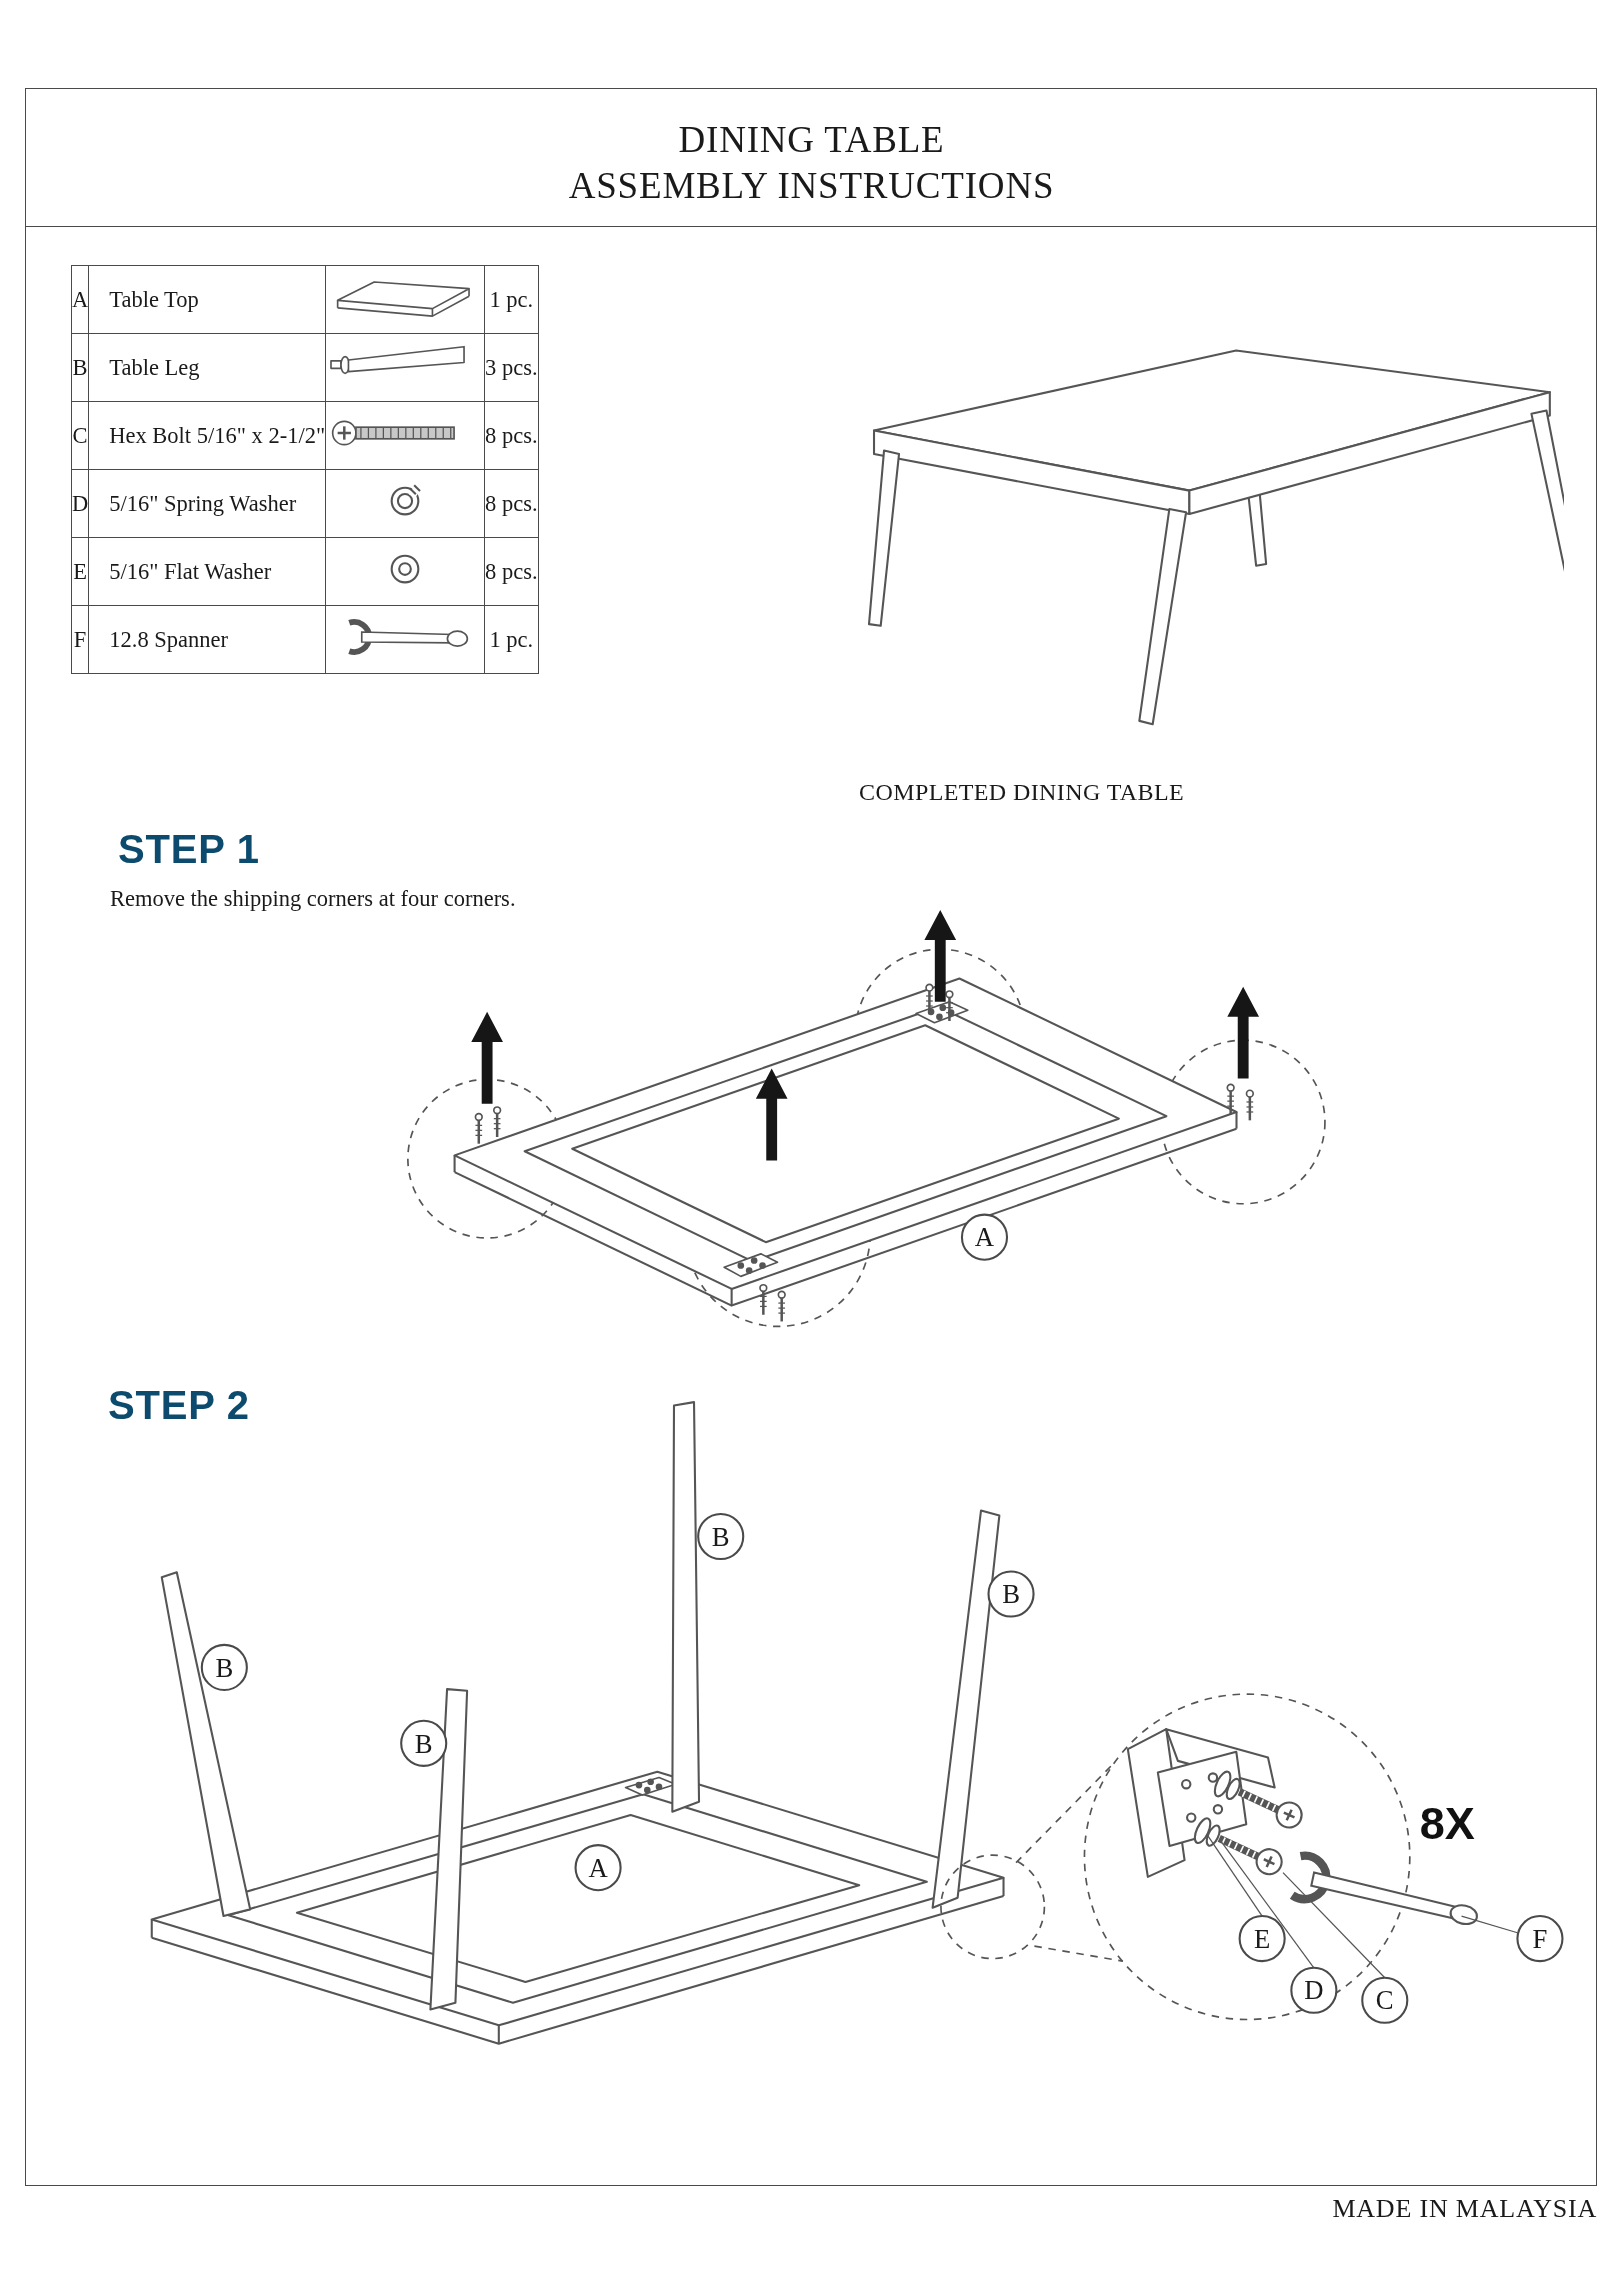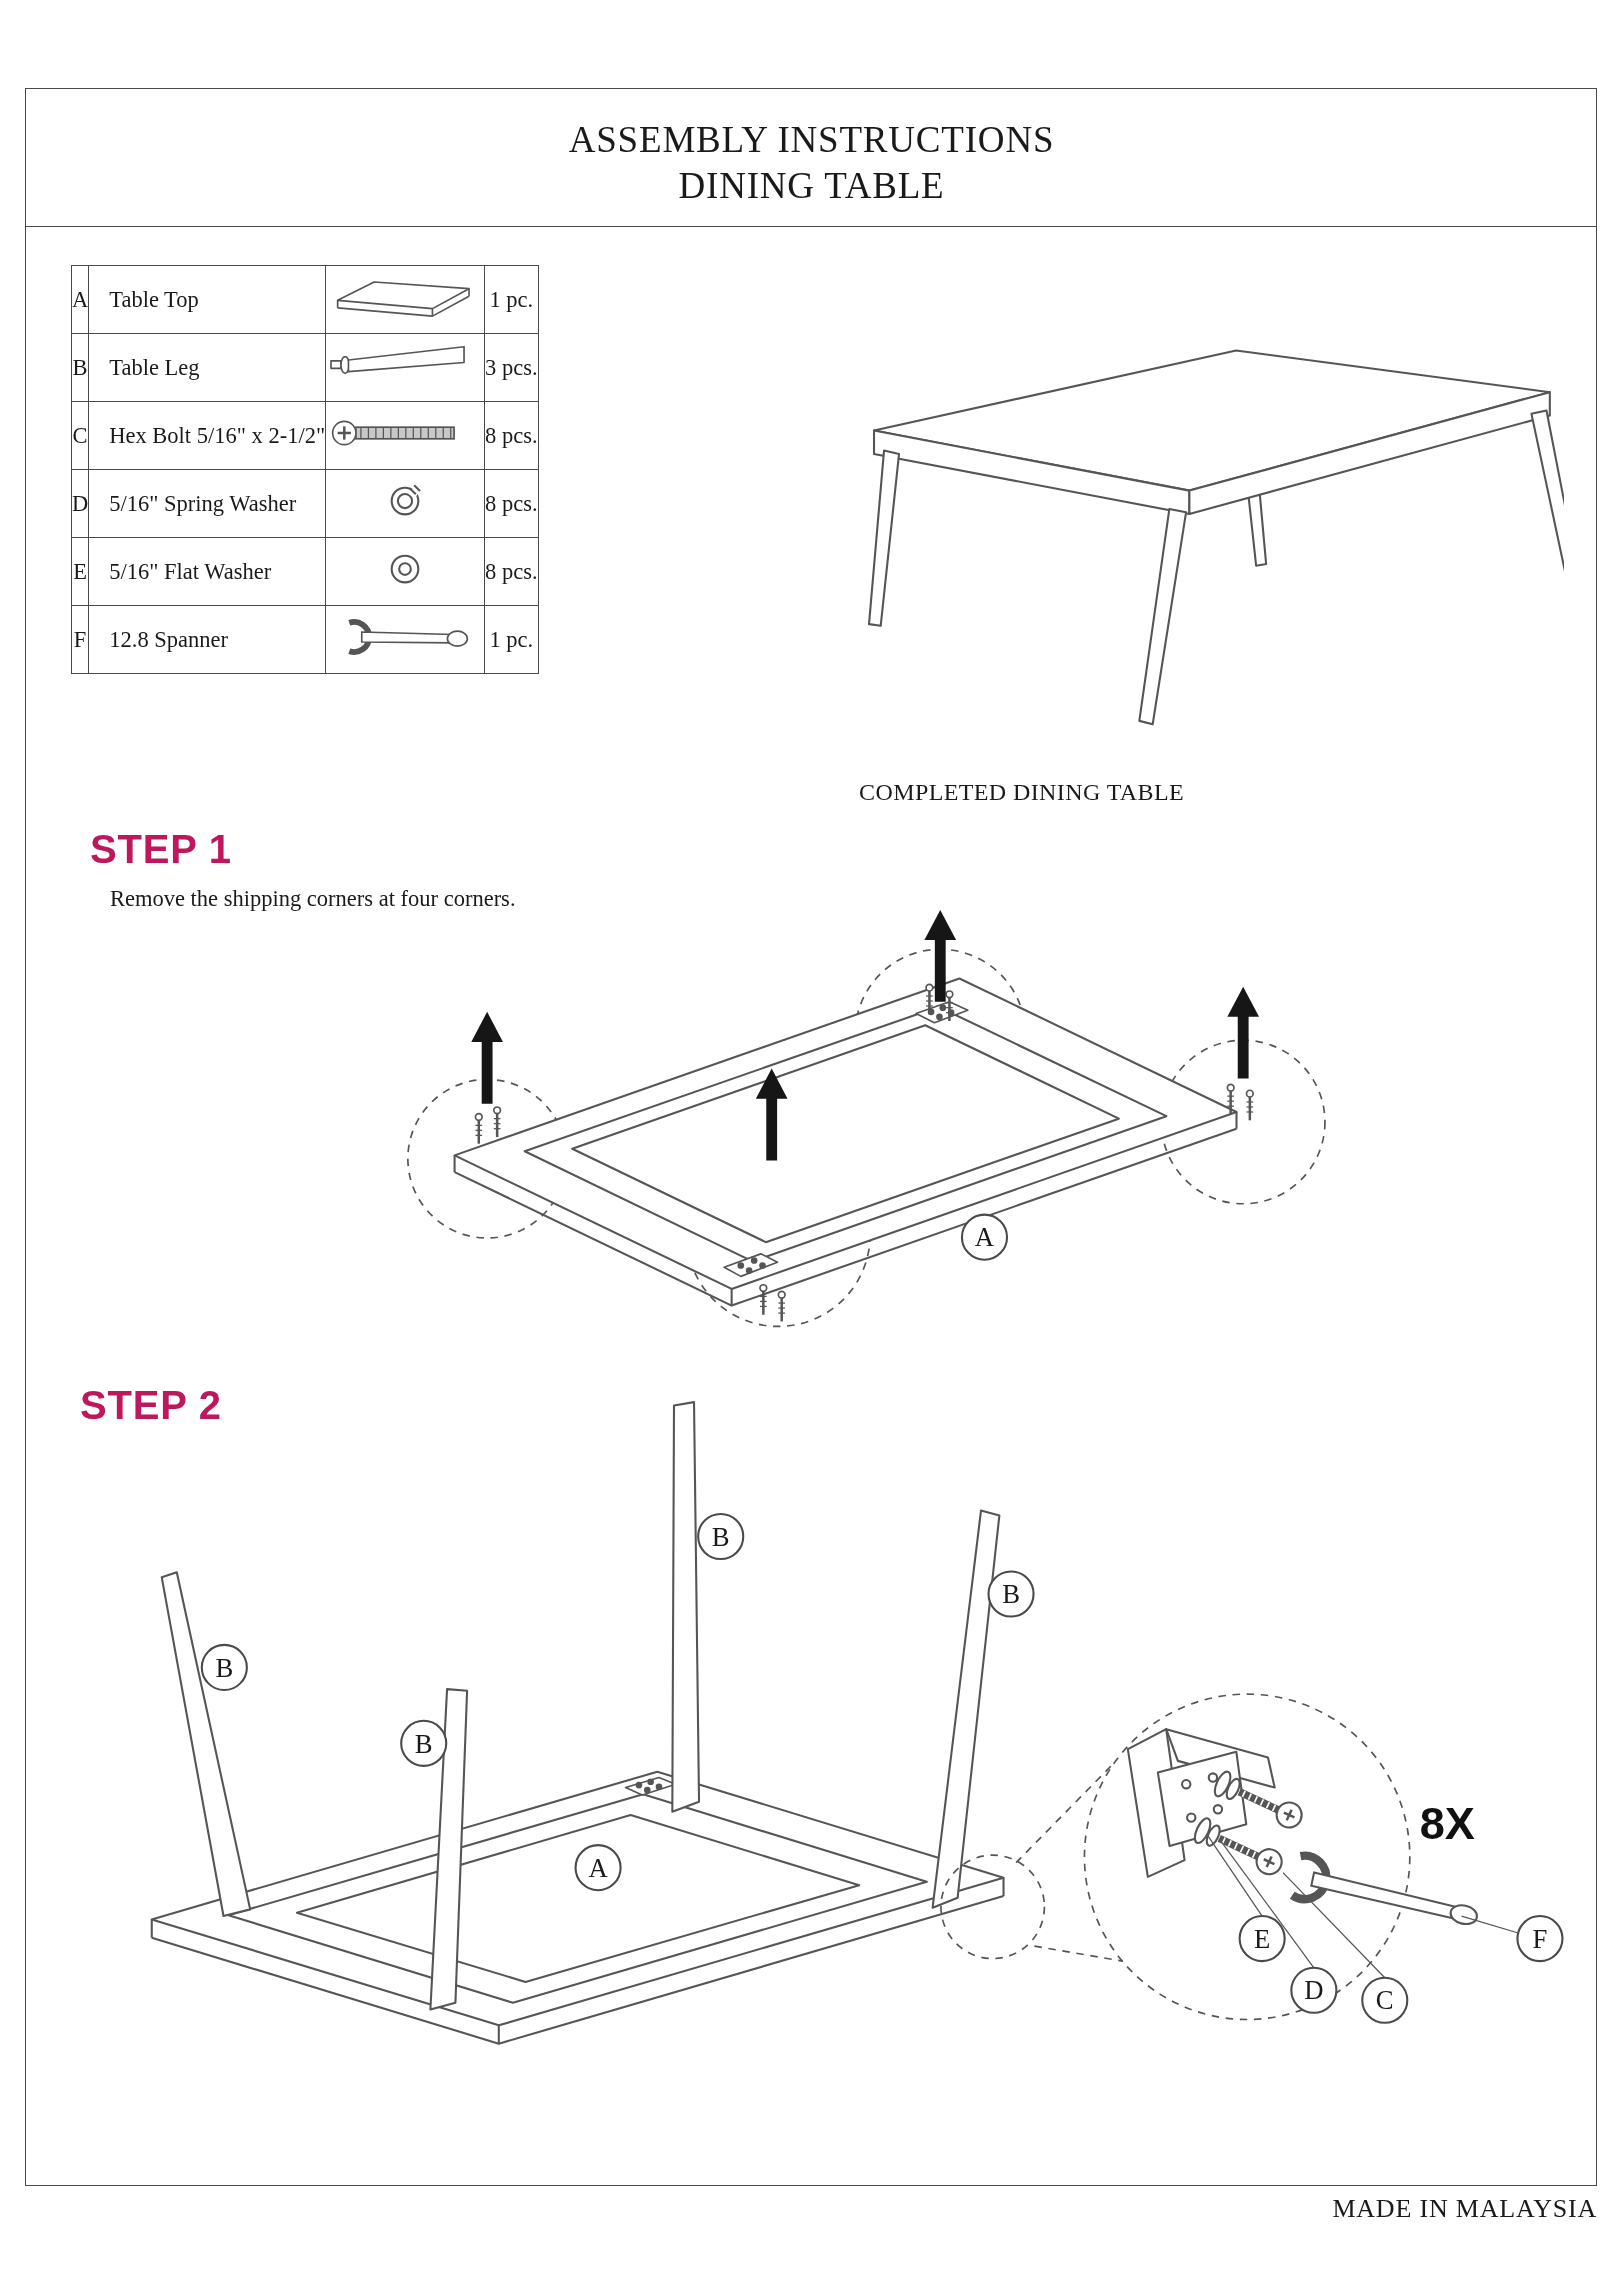--- a/index.html
+++ b/index.html
@@ -42,21 +42,21 @@
   td.cell-draw{ text-align: center; }
   td.cell-qty { text-align: center; font-size: 22px; }
 
   .completed-figure { position: absolute; left: 859px; top: 332px; }
   .completed-caption {
     position: absolute; left: 859px; top: 779px; width: 701px;
     font-size: 24px; letter-spacing: 0.4px;
   }
   .step-title {
     position: absolute; font-family: "Liberation Sans", sans-serif;
-    font-weight: bold; font-size: 40px; color: #be185d; letter-spacing: 0.8px;
+    font-weight: bold; font-size: 40px; color: #0c4a6e; letter-spacing: 0.8px; margin-left: 28px;
   }
   .step1-title { left: 90px; top: 827px; }
   .step2-title { left: 80px; top: 1383px; }
   .step1-instruction { position: absolute; left: 110px; top: 886px; font-size: 22.5px; }
   .step1-art { position: absolute; left: 392px; top: 905px; }
   .step2-art { position: absolute; left: 75px;  top: 1372px; }
   .footer {
     position: absolute; left: 25px; top: 2194px; width: 1572px;
     text-align: right; font-size: 26px; letter-spacing: 0.8px;
   }
@@ -67,22 +67,22 @@
     font-family: "Liberation Sans", sans-serif; font-weight: bold; font-size: 54px; fill: #111;
   }
 </style>
 </head>
 <body>
 
 <div class="page">
   <div class="border-box"></div>
 
   <div class="title-block">
+    <div>DINING TABLE</div>
     <div>ASSEMBLY INSTRUCTIONS</div>
-    <div>DINING TABLE</div>
   </div>
   <div class="title-rule"></div>
 
   <table class="parts">
     <tbody>
 
     <tr>
       <td class="cell-no">A</td>
       <td class="cell-desc">Table Top</td>
       <td class="cell-draw">

